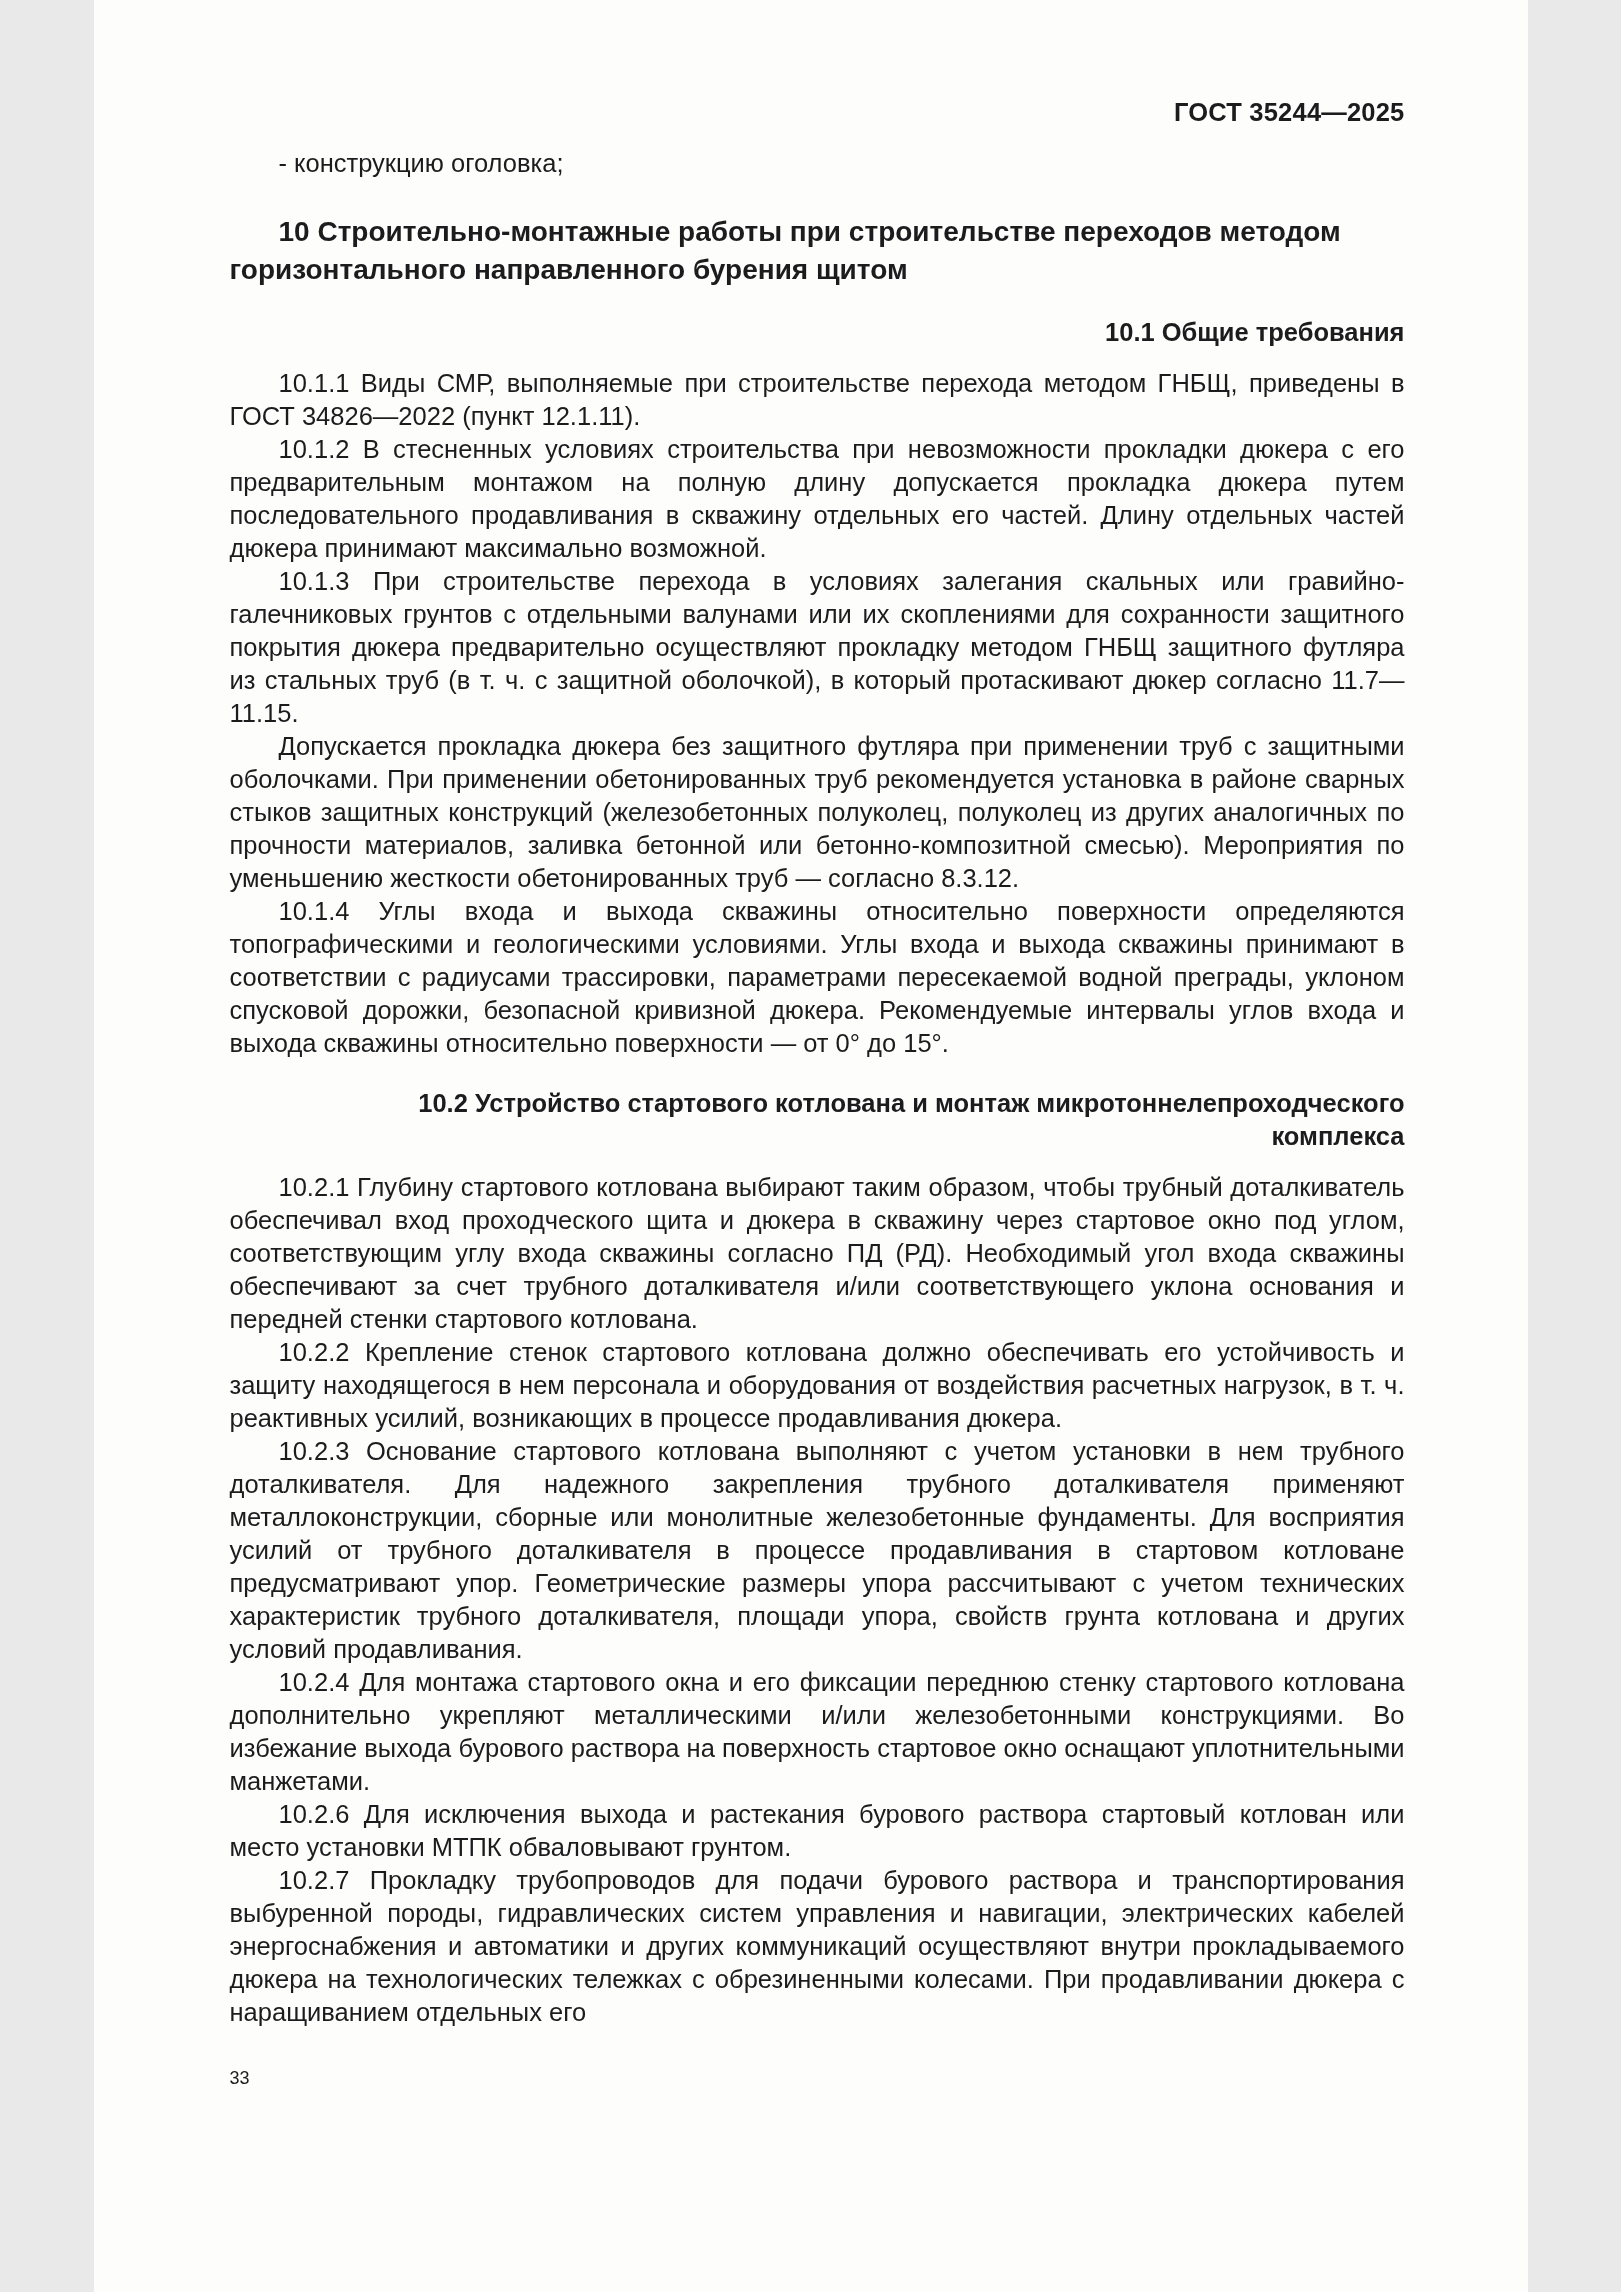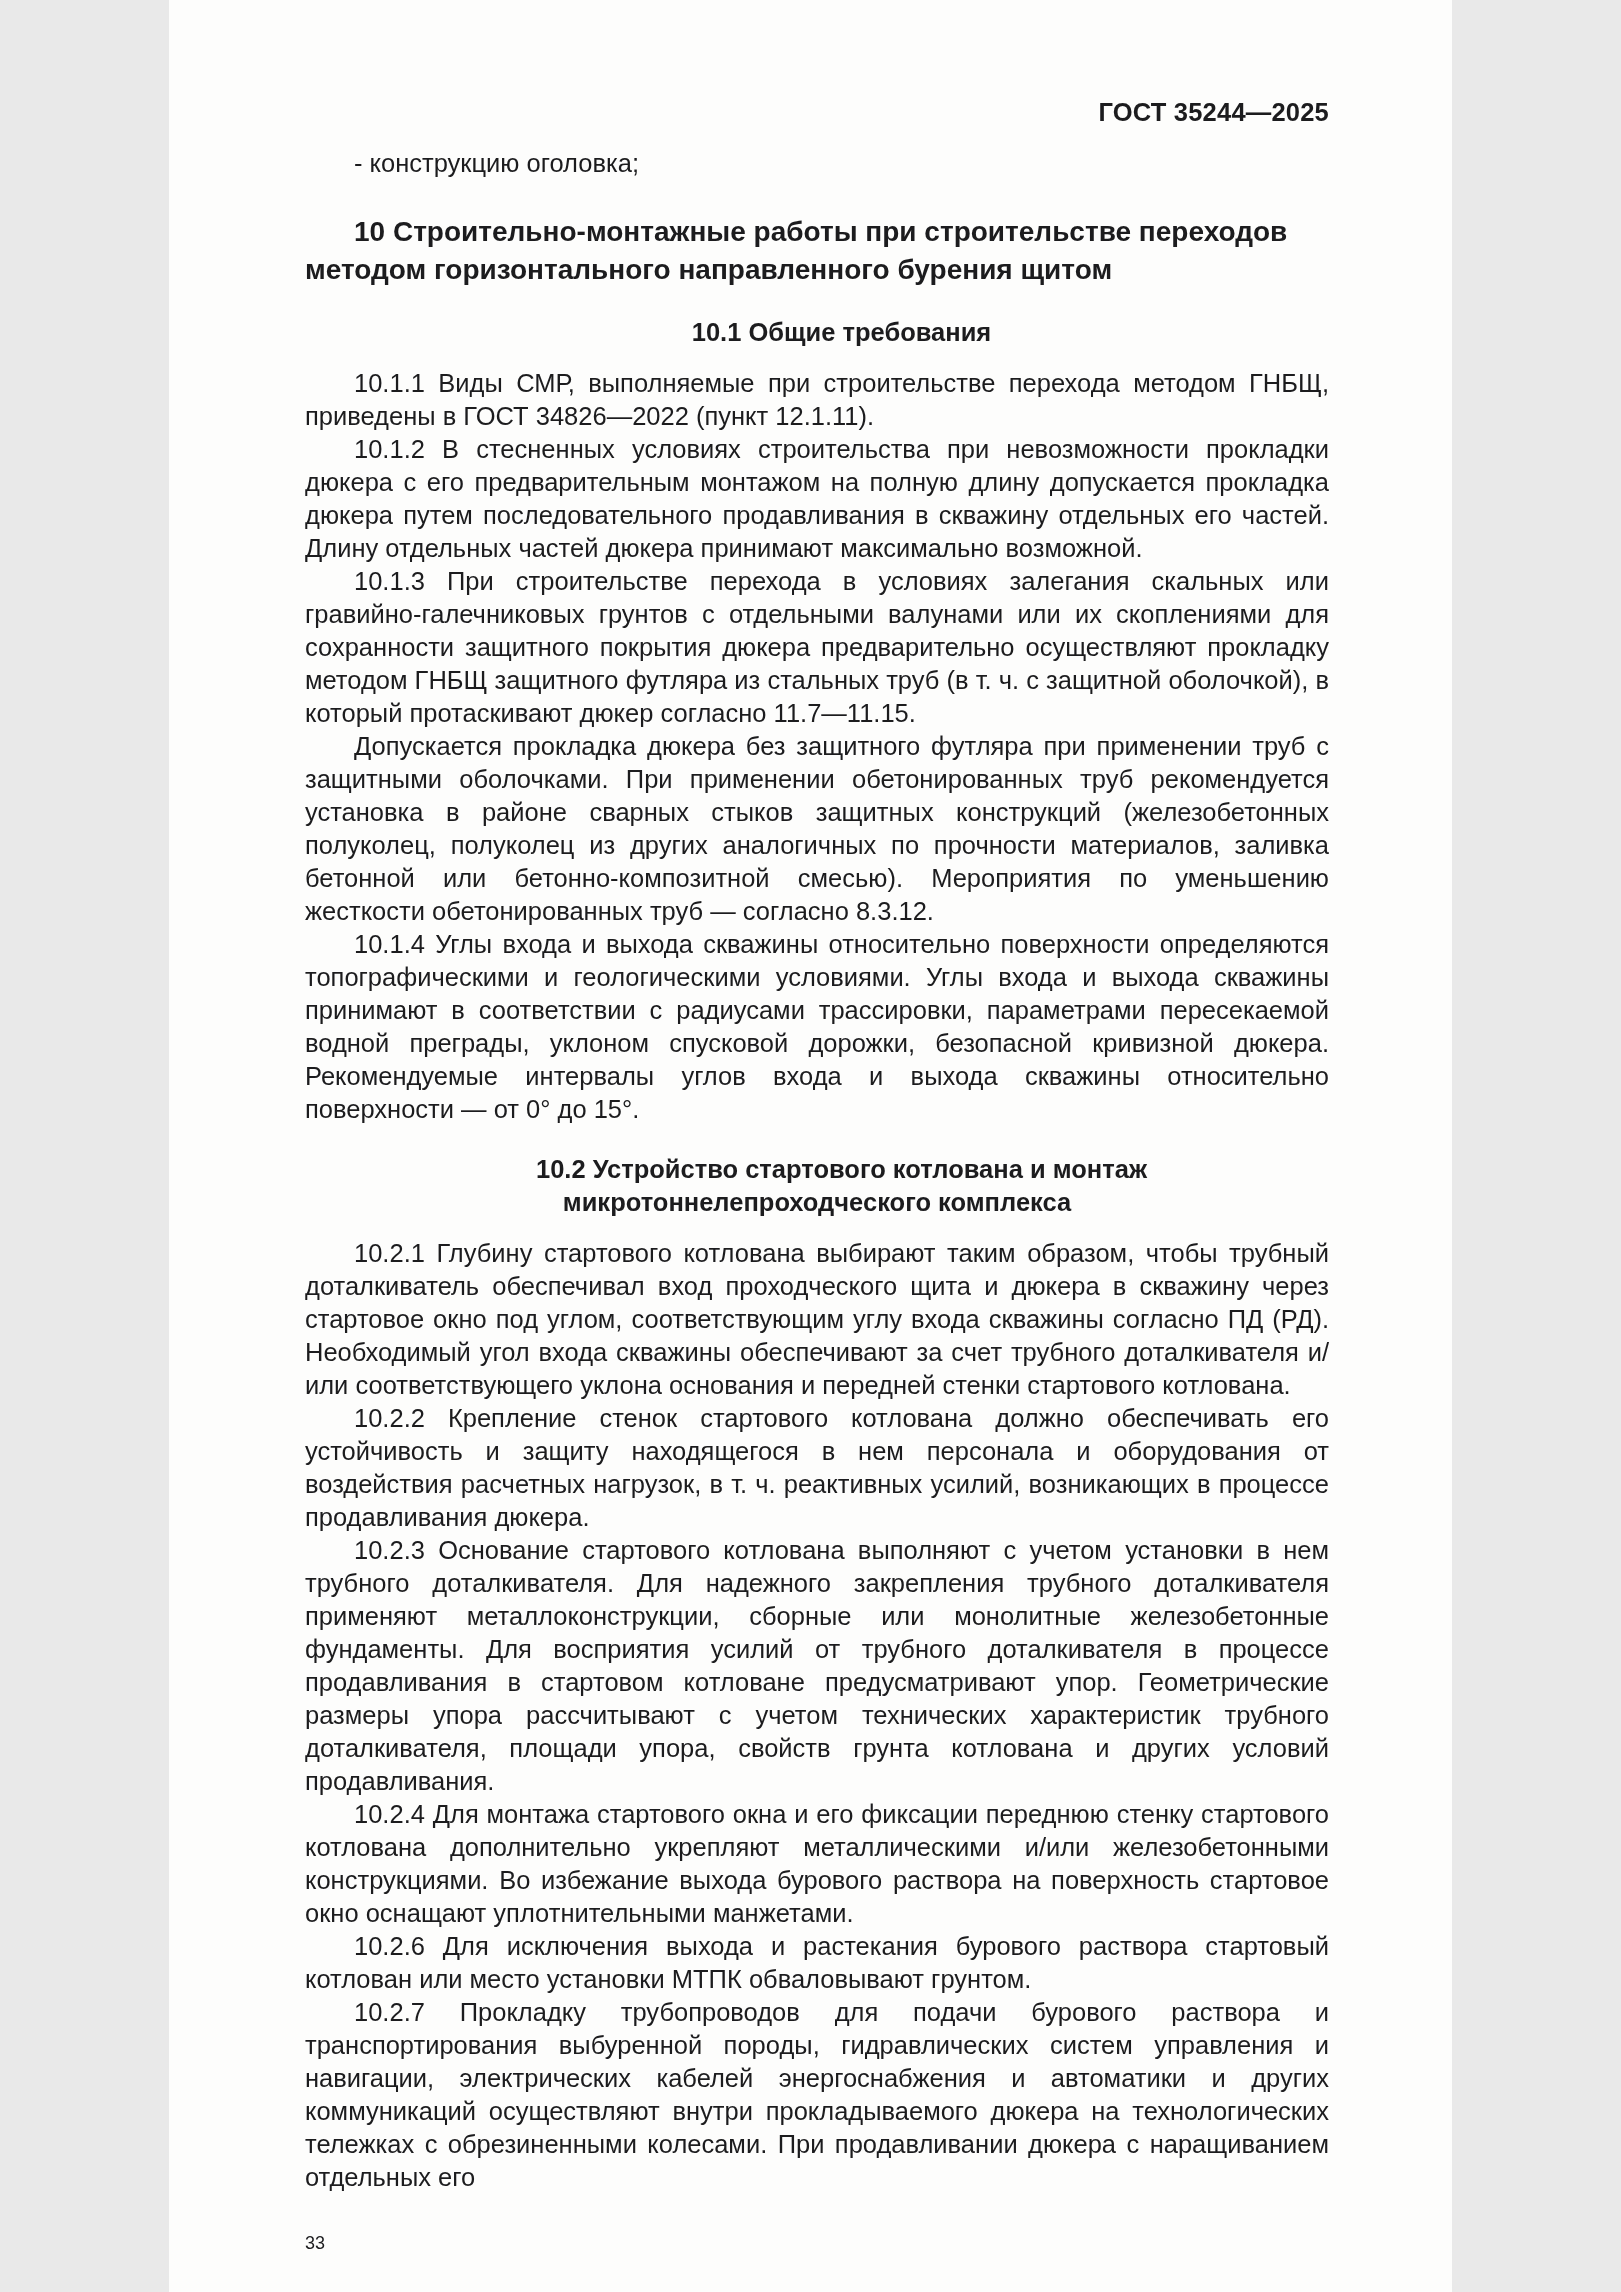--- a/index.html
+++ b/index.html
@@ -4,21 +4,21 @@
 <title>ГОСТ 35244—2025 — стр. 33</title>
 <style>
   * { box-sizing: border-box; }
   html, body {
     margin: 0;
     padding: 0;
     background: #e9e9e9;
   }
   .page {
     position: relative;
-    width: 1283px;
+    width: 1434px;
     height: 2293px;
     margin: 0 auto;
     background: #fdfdfc;
     font-family: "Liberation Sans", sans-serif;
     color: #1c1c1e;
     overflow: hidden;
   }
   .running-header {
     position: absolute;
     top: 98px;
@@ -51,21 +51,21 @@
     text-indent: 49px;
     margin: 33px 0 23.5px 0;
     text-align: left;
   }
   .h2 {
     font-weight: 700;
     font-size: 25.5px;
     line-height: 33px;
     text-indent: 49px;
     margin: 27.4px 0 17.6px 0;
-    text-align: center;
+    text-align: right;
   }
   .footer {
     margin-top: 39px;
     font-size: 18px;
   }
 </style>
 </head>
 <body>
 
 <div class="page">

